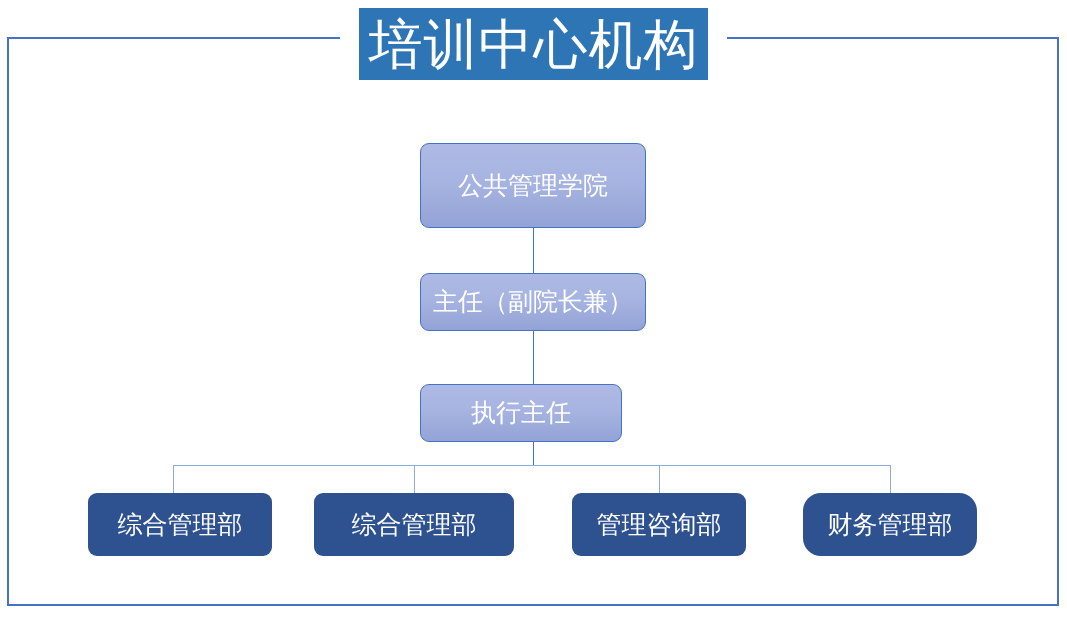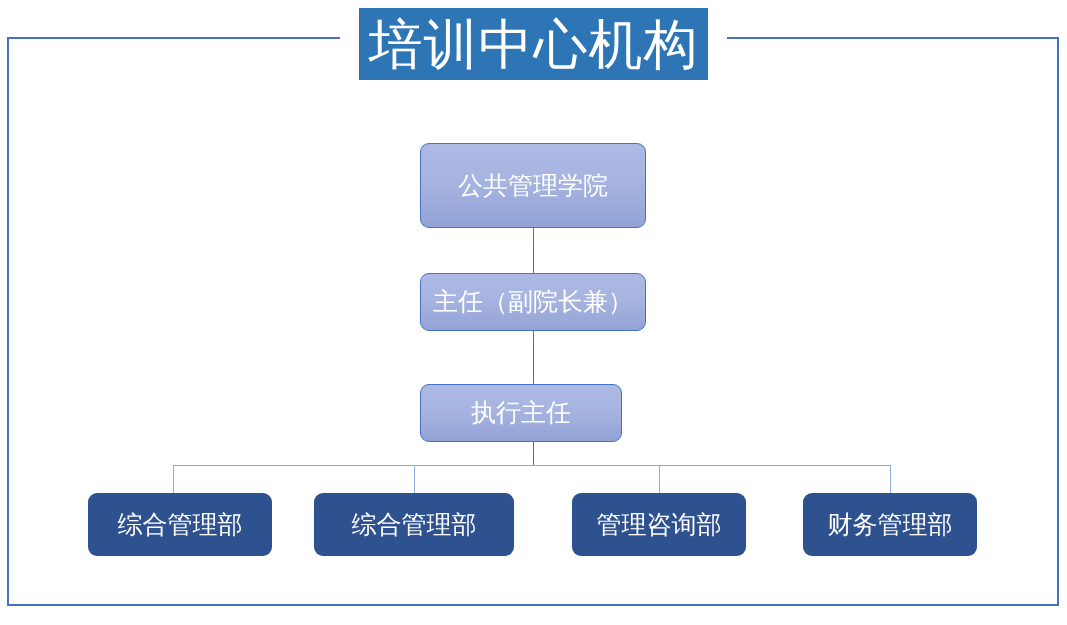--- a/index.html
+++ b/index.html
@@ -139,17 +139,17 @@
   </div>
 
   <div class="node-dark" style="left:314px; top:493px; width:200px; height:63px;">
     <span>综合管理部</span>
   </div>
 
   <div class="node-dark" style="left:572px; top:493px; width:174px; height:63px;align-items:center;">
     <span>管理咨询部</span>
   </div>
 
-  <div class="node-dark" style="left:803px; top:493px; width:174px; height:63px;">
+  <div class="node-dark" style="left:803px; top:493px; width:174px; height:63px;border-radius:18px;">
     <span>财务管理部</span>
   </div>
 
 </div>
 
 </body></html>

